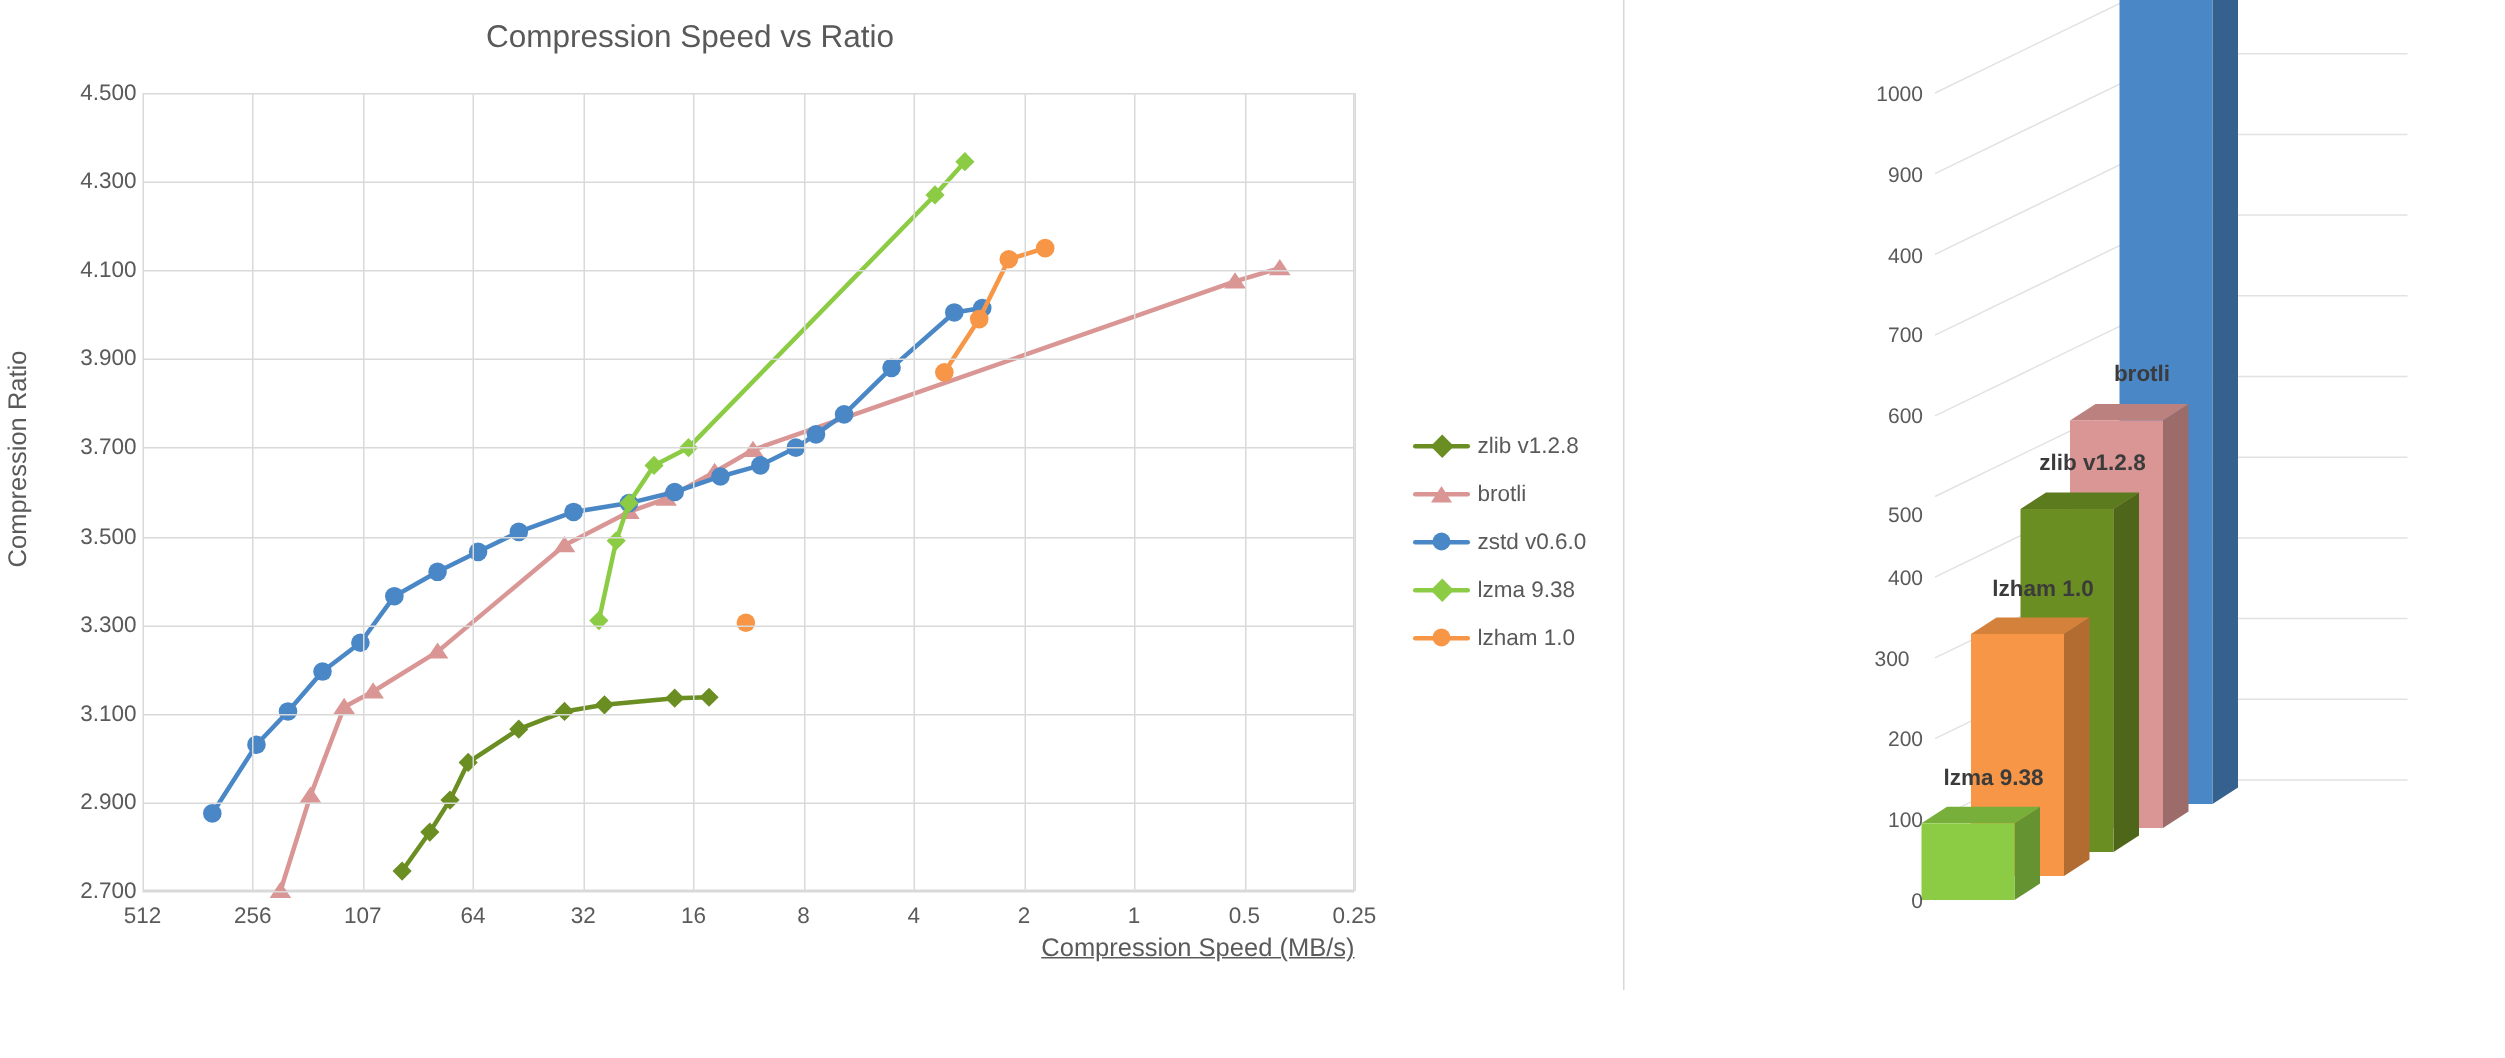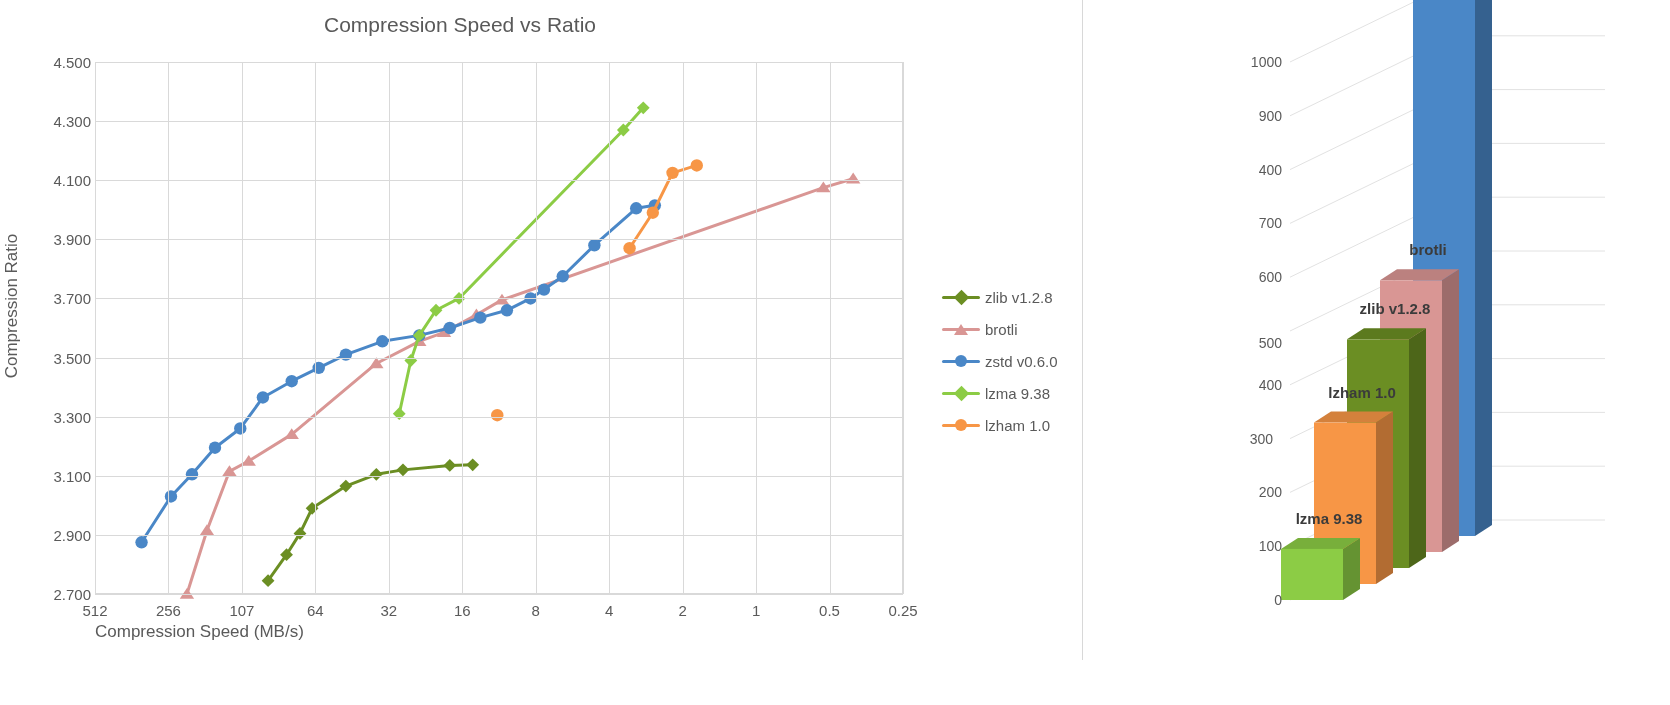--- a/index.html
+++ b/index.html
@@ -15,21 +15,21 @@
      font-size:21px;color:#595959;font-family:"Liberation Sans",sans-serif;}
   .plot{position:absolute;left:95px;top:62px;width:808px;height:532px;}
   .plot-frame{position:absolute;inset:0;border:1px solid #d9d9d9;box-sizing:border-box;background:#fff;}
   .gridline-v{position:absolute;top:0;bottom:0;width:1px;background:#d9d9d9;}
   .gridline-h{position:absolute;left:0;right:0;height:1px;background:#d9d9d9;}
 
   .ytick{position:absolute;right:812px;width:120px;text-align:right;font-size:15px;color:#5a5a5a;
      transform:translateY(-50%);white-space:nowrap;}
   .xtick{position:absolute;top:540px;width:80px;text-align:center;font-size:15px;color:#5a5a5a;
      transform:translateX(-50%);white-space:nowrap;}
-  .xaxis-title{position:absolute;left:95px;top:622px;width:808px;text-align:left;font-size:17px;color:#5a5a5a;}
+  .xaxis-title{position:absolute;left:95px;top:622px;width:808px;text-align:right;font-size:17px;color:#5a5a5a;text-decoration:underline;}
   .yaxis-title{position:absolute;left:-168px;top:296px;width:360px;text-align:center;font-size:17px;color:#5a5a5a;
      transform:rotate(-90deg);transform-origin:center;}
   .scatter-svg{position:absolute;left:0;top:0;width:808px;height:532px;overflow:visible;}
 
   
   .legend{position:absolute;left:942px;top:281px;width:140px;}
   .legend-item{display:flex;align-items:center;height:32px;}
   .legend-swatch{position:relative;width:38px;height:14px;margin-right:5px;flex:0 0 38px;}
   .legend-swatch .ln{position:absolute;left:0;top:6px;width:38px;height:3px;border-radius:2px;}
   .legend-swatch .mk{position:absolute;left:13px;top:1px;width:12px;height:12px;}

